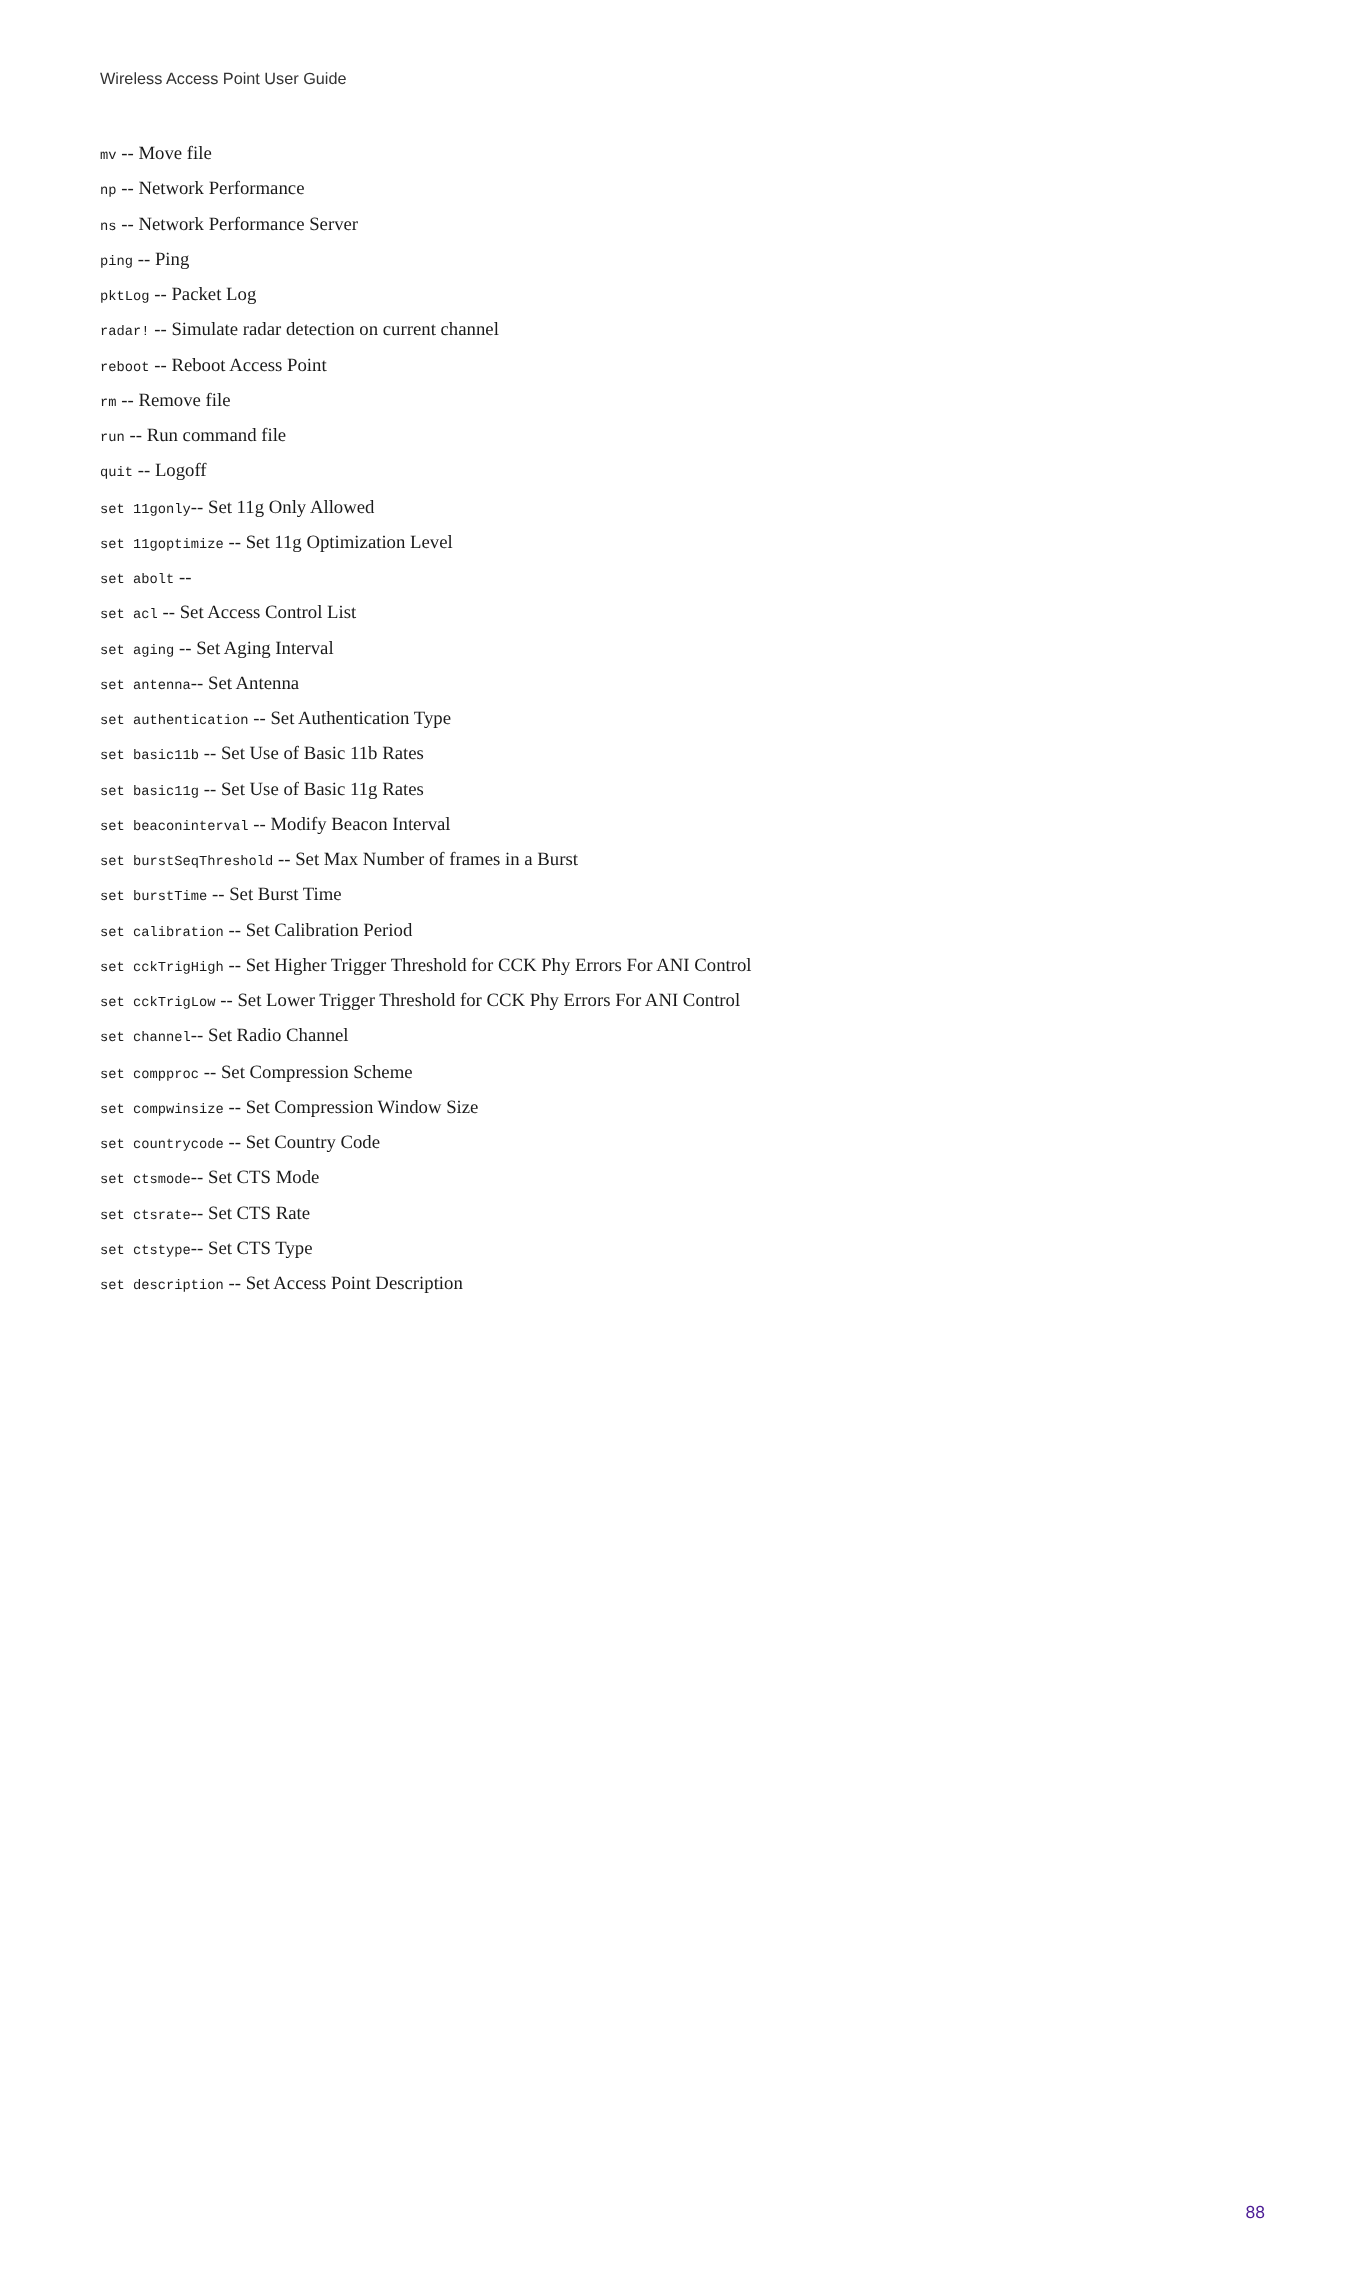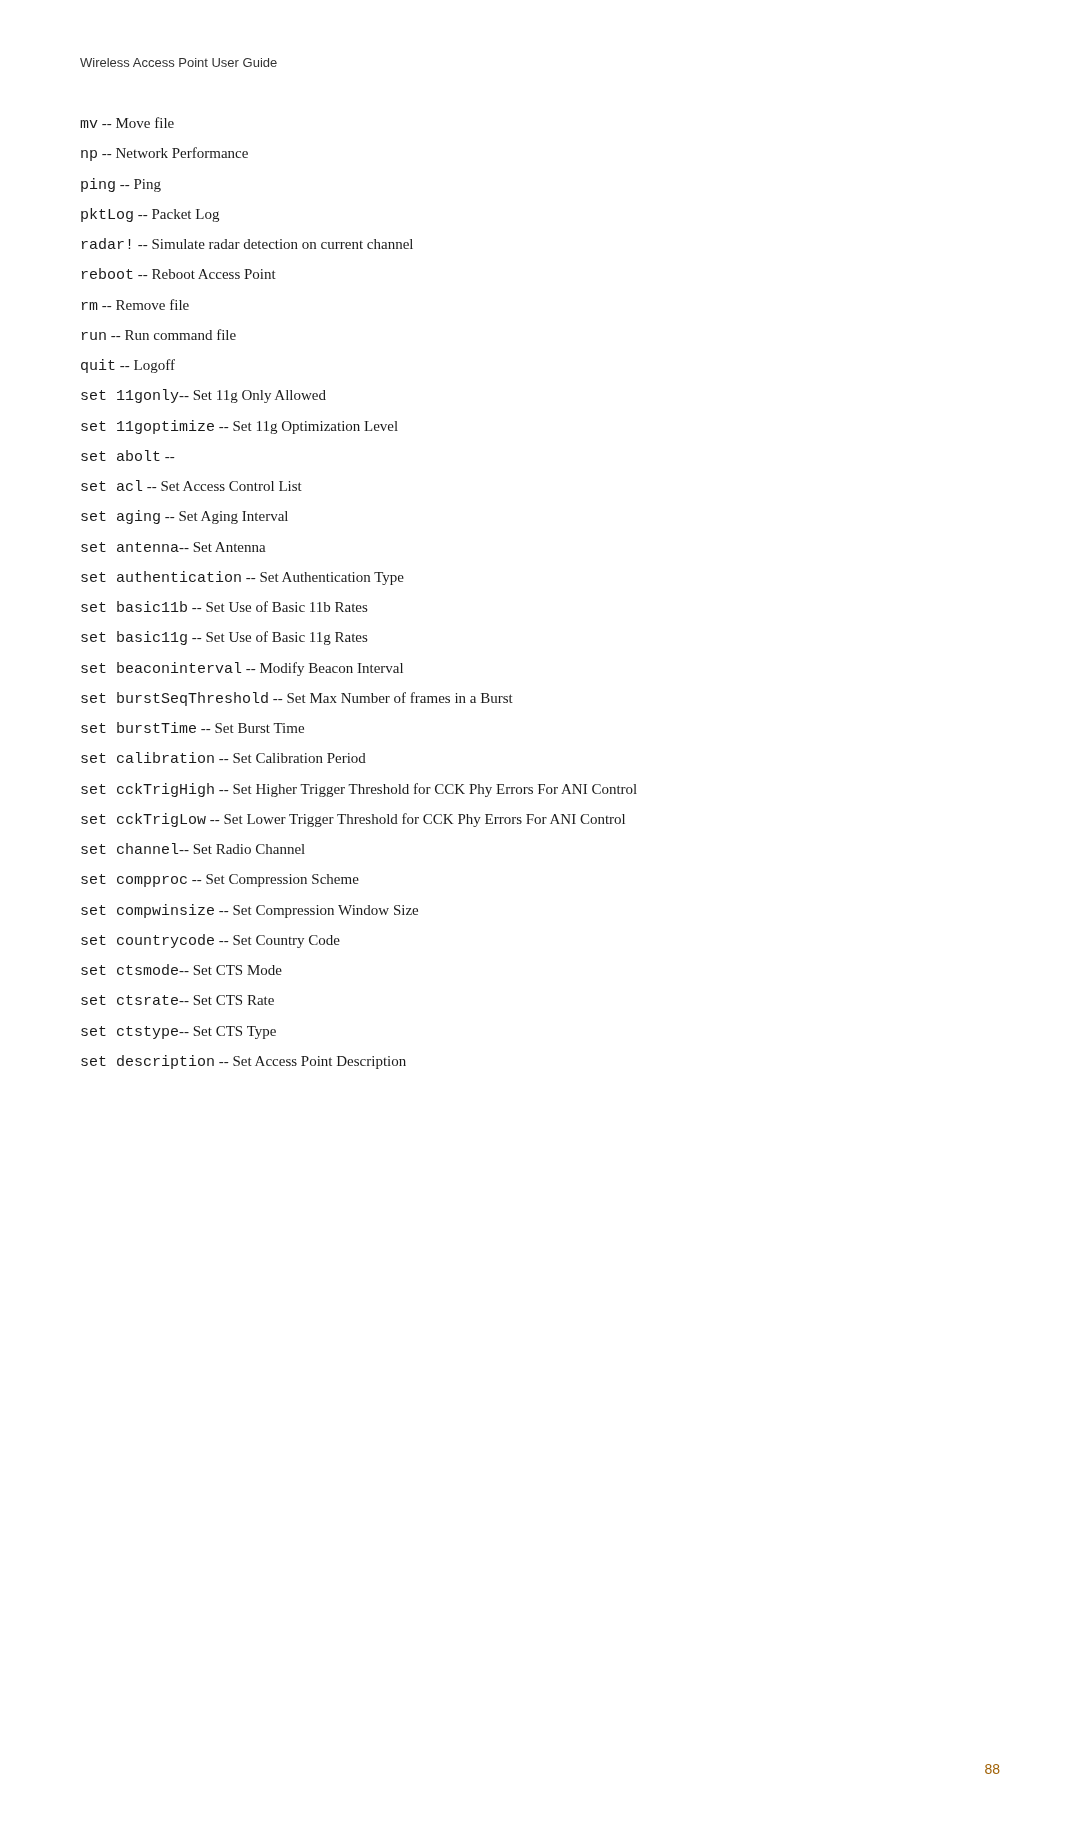--- a/index.html
+++ b/index.html
@@ -37,43 +37,44 @@
 
     .command-line {
       display: block;
       margin-bottom: 2px;
       font-size: 15px;
       font-family: 'Times New Roman', Times, serif;
     }
 
     .cmd {
       font-family: 'Courier New', Courier, monospace;
-      font-size: 15px;
+      font-size: 11px;
     }
 
     .page-number {
       position: absolute;
       bottom: 45px;
-      right: 80px;
+      right: 68px;
       font-family: Arial, Helvetica, sans-serif;
       font-size: 14px;
-      color: #a16207;
+      color: #4c1d95;
     }
   </style>
 </head>
 <body>
 
 <div class="page-container">
   <div class="header">
     <span>Wireless Access Point User Guide</span>
   </div>
 
   <div class="content">
   <span class="command-line"><span class="cmd">mv</span><span> -- </span><span>Move file</span></span>
       <span class="command-line"><span class="cmd">np</span><span> -- </span><span>Network Performance</span></span>
+      <span class="command-line"><span class="cmd">ns</span><span>  -- </span><span>Network Performance Server</span></span>
       <span class="command-line"><span class="cmd">ping</span><span> -- </span><span>Ping</span></span>
       <span class="command-line"><span class="cmd">pktLog</span><span>    -- </span><span>Packet Log</span></span>
       <span class="command-line"><span class="cmd">radar!</span><span>    -- </span><span>Simulate radar detection on current channel</span></span>
       <span class="command-line"><span class="cmd">reboot</span><span>     -- </span><span>Reboot Access Point</span></span>
       <span class="command-line"><span class="cmd">rm</span><span>  -- </span><span>Remove file</span></span>
       <span class="command-line"><span class="cmd">run</span><span>  -- </span><span>Run command file</span></span>
       <span class="command-line"><span class="cmd">quit</span><span> -- </span><span>Logoff</span></span>
       <span class="command-line"><span class="cmd">set 11gonly</span><span>-- </span><span>Set 11g Only Allowed</span></span>
       <span class="command-line"><span class="cmd">set 11goptimize</span><span>  -- </span><span>Set 11g Optimization Level</span></span>
       <span class="command-line"><span class="cmd">set abolt</span><span>  --</span><span></span></span>

